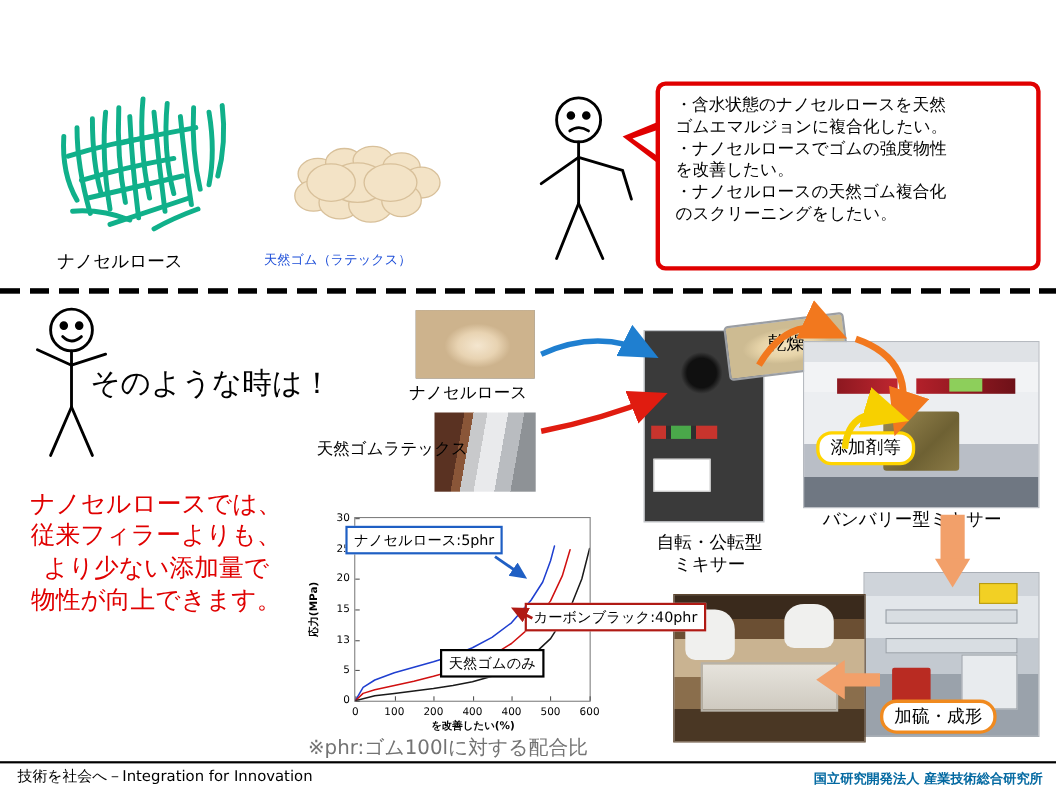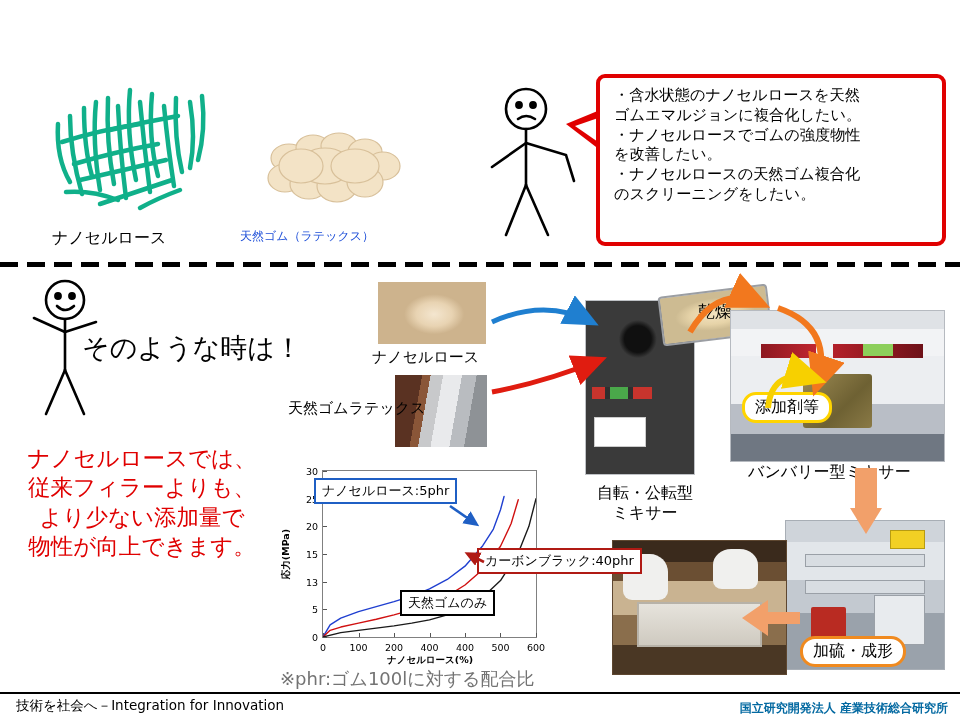--- a/index.html
+++ b/index.html
@@ -477,21 +477,21 @@
           <span class="xtickmark"></span>
         </div>
 
       <svg id="chart-svg" viewBox="0 0 215 168" preserveAspectRatio="none" style="position:absolute;left:0;top:0;width:100%;height:100%;">
           <path d="M0.00 168.00 L7.17 155.68 L17.92 148.96 L35.83 142.24 L53.75 137.20 L71.67 132.16 L89.58 126.56 L107.50 119.28 L125.42 109.76 L143.33 96.32 L161.25 75.60 L172.00 58.80 L179.17 39.20 L182.75 25.76" fill="none" stroke="#1f3fd0" stroke-width="1.4" stroke-linecap="round" stroke-linejoin="round"></path>
           <path d="M0.00 168.00 L7.17 161.28 L17.92 157.92 L35.83 154.00 L53.75 150.08 L71.67 145.60 L89.58 140.56 L107.50 134.40 L125.42 126.56 L143.33 115.36 L161.25 99.68 L179.17 76.16 L189.92 53.20 L197.08 29.12" fill="none" stroke="#d01010" stroke-width="1.4" stroke-linecap="round" stroke-linejoin="round"></path>
           <path d="M0.00 168.00 L17.92 163.52 L35.83 161.28 L53.75 159.04 L71.67 156.80 L89.58 154.00 L107.50 150.64 L125.42 145.60 L143.33 138.88 L161.25 127.68 L179.17 110.88 L197.08 82.88 L207.83 56.00 L215.00 28.00" fill="none" stroke="#1a1a1a" stroke-width="1.4" stroke-linecap="round" stroke-linejoin="round"></path>
         </svg>
     </div>
 
-    <div class="xlabel">ナノセルロース(%)</div>
+    <div class="xlabel">を改善したい(%)</div>
 
     <div class="ann ann-nc">ナノセルロース:5phr</div>
     <div class="ann ann-cb">カーボンブラック:40phr</div>
     <div class="ann ann-ng">天然ゴムのみ</div>
 
     <svg style="position:absolute;left:0;top:0;width:345px;height:215px;pointer-events:none;">
       <defs>
         <marker id="ca-blue" markerWidth="6" markerHeight="6" refX="4.5" refY="2.8" orient="auto">
           <path d="M0,0 L6,2.8 L0,5.6 z" fill="#1f5fc4"></path>
         </marker>

